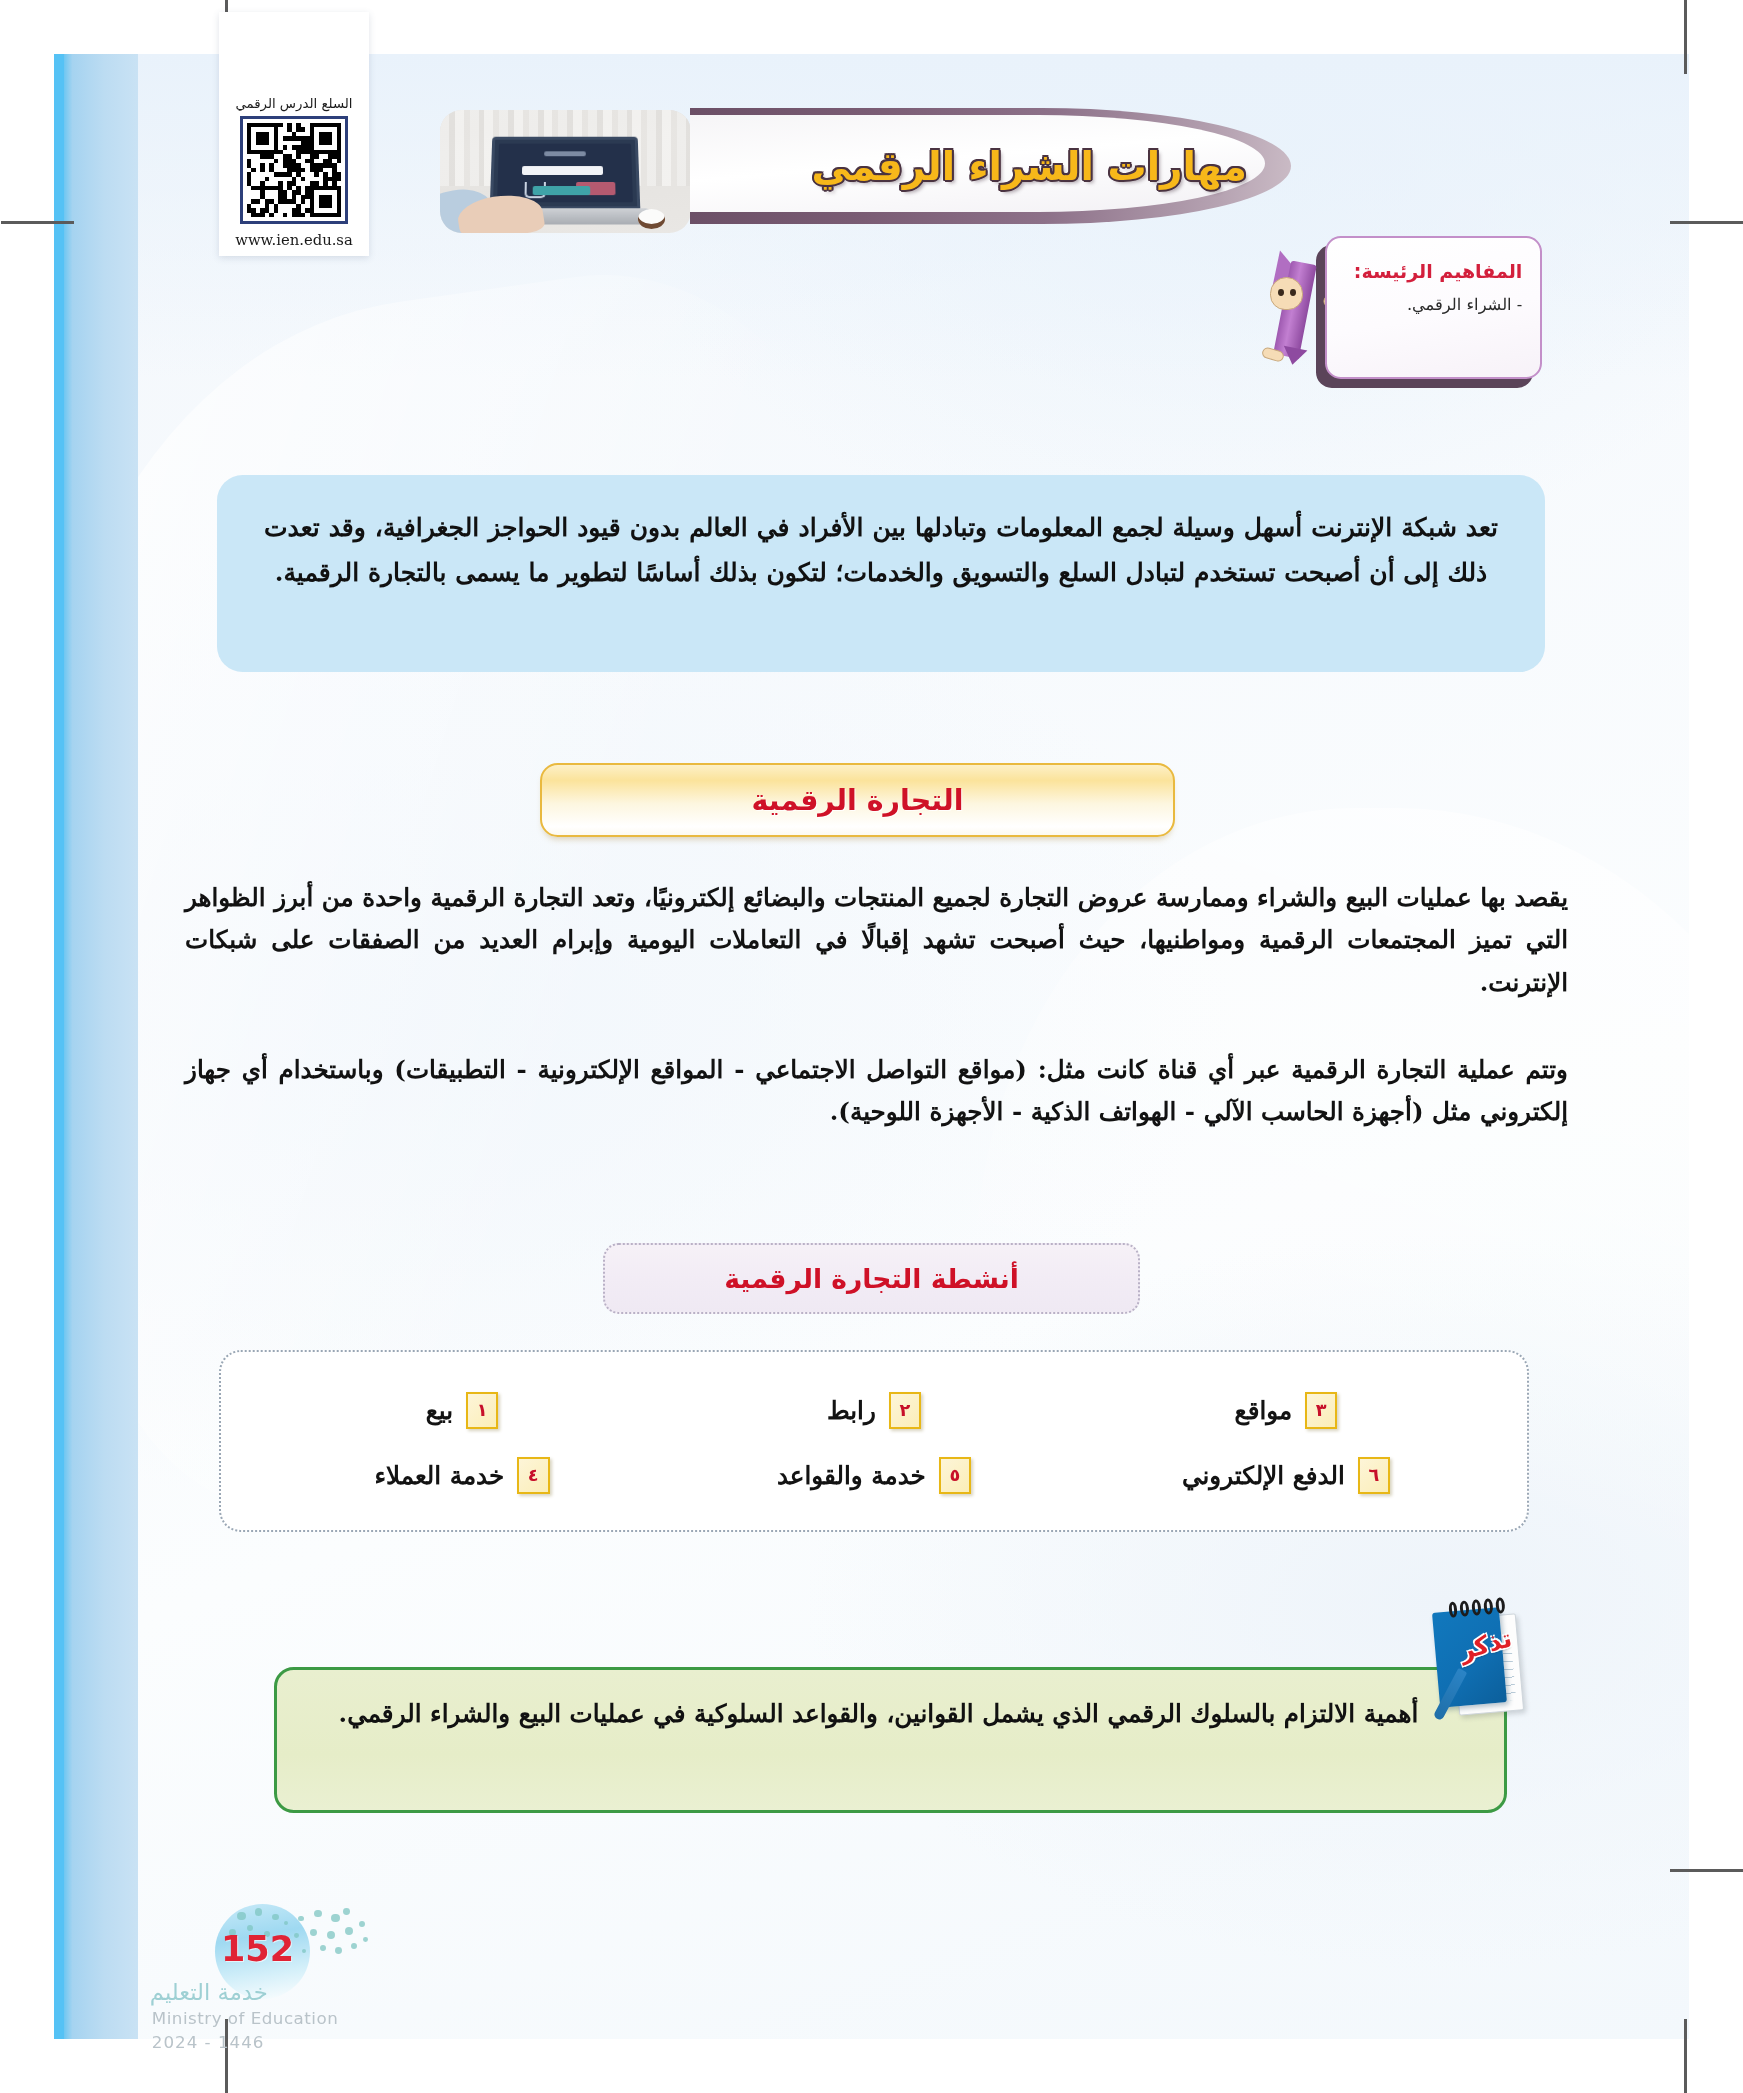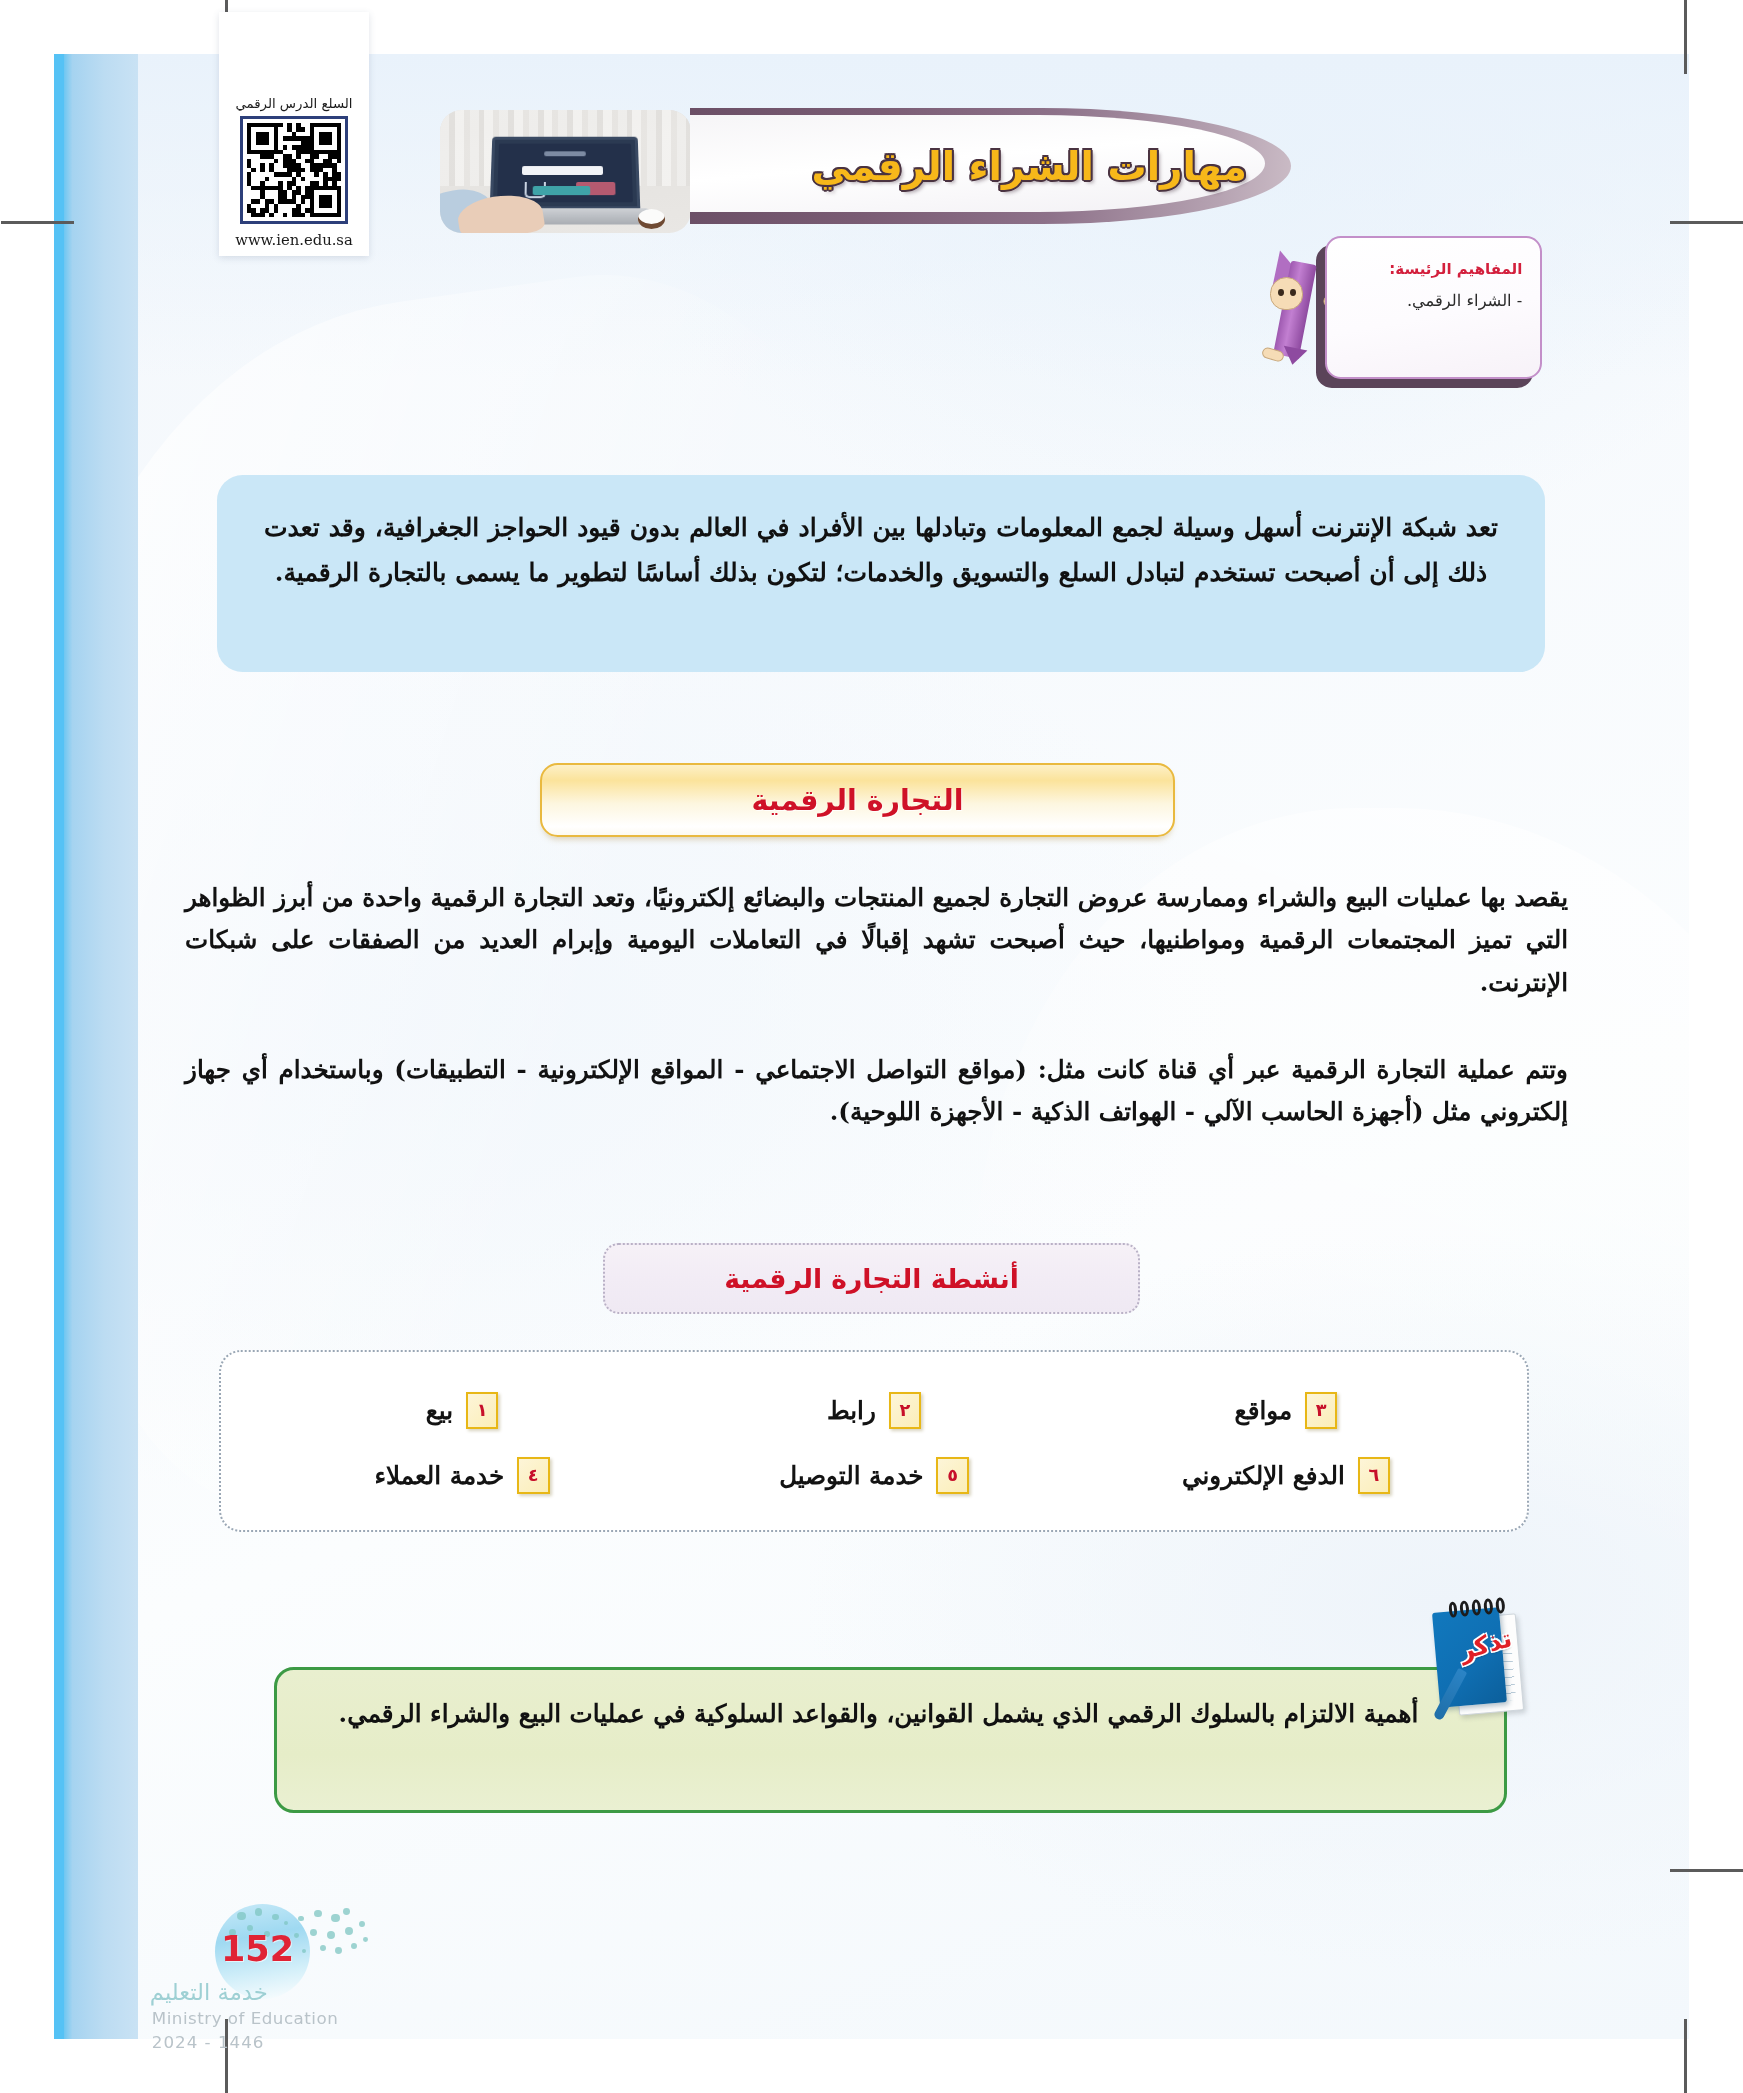--- a/index.html
+++ b/index.html
@@ -246,21 +246,21 @@
   .concepts-body {
     position: absolute; inset: 0;
     background: linear-gradient(170deg, #ffffff 0%, #fdfbfe 55%, #f7f2f8 100%);
     border: 2.5px solid #c38fc9;
     border-radius: 15.8px;
     padding: 21.7px 17.7px 13.8px 13.8px;
     text-align: right;
     direction: rtl;
   }
   .concepts-title {
-    font-size: 15px;
+    font-size: 19px;
     font-weight: bold;
     color: #d31f3c;
     margin-bottom: 13.8px;
   }
   .concepts-item {
     font-size: 16.3px;
     color: #2b2b2b;
     font-family: "DejaVu Serif", "Liberation Serif", serif;
   }
 
@@ -1129,21 +1129,21 @@
         <span class="act-label">بيع</span>
       </div>
     </div>
     <div class="act-row">
       <div class="act-cell">
         <span class="act-num">٦</span>
         <span class="act-label">الدفع الإلكتروني</span>
       </div>
       <div class="act-cell">
         <span class="act-num">٥</span>
-        <span class="act-label">خدمة  التوصيل</span>
+        <span class="act-label">خدمة  والقواعد</span>
       </div>
       <div class="act-cell">
         <span class="act-num">٤</span>
         <span class="act-label">خدمة العملاء</span>
       </div>
     </div>
   </div>
 
   <div class="rem-wrap">
     <div class="rem-box">

